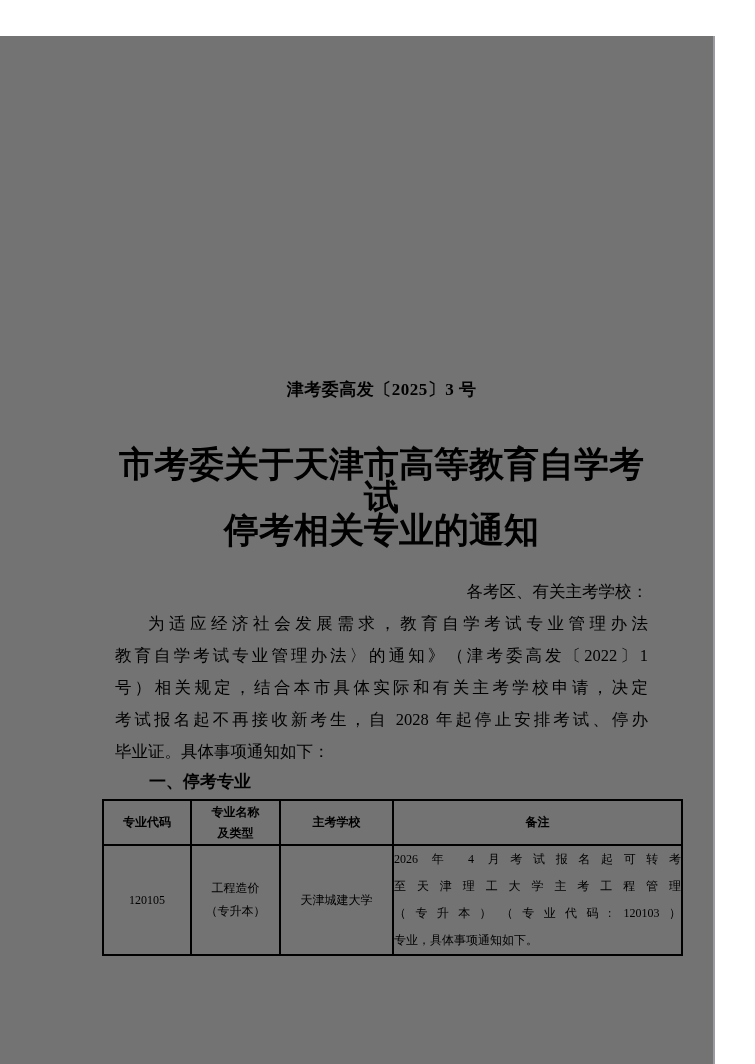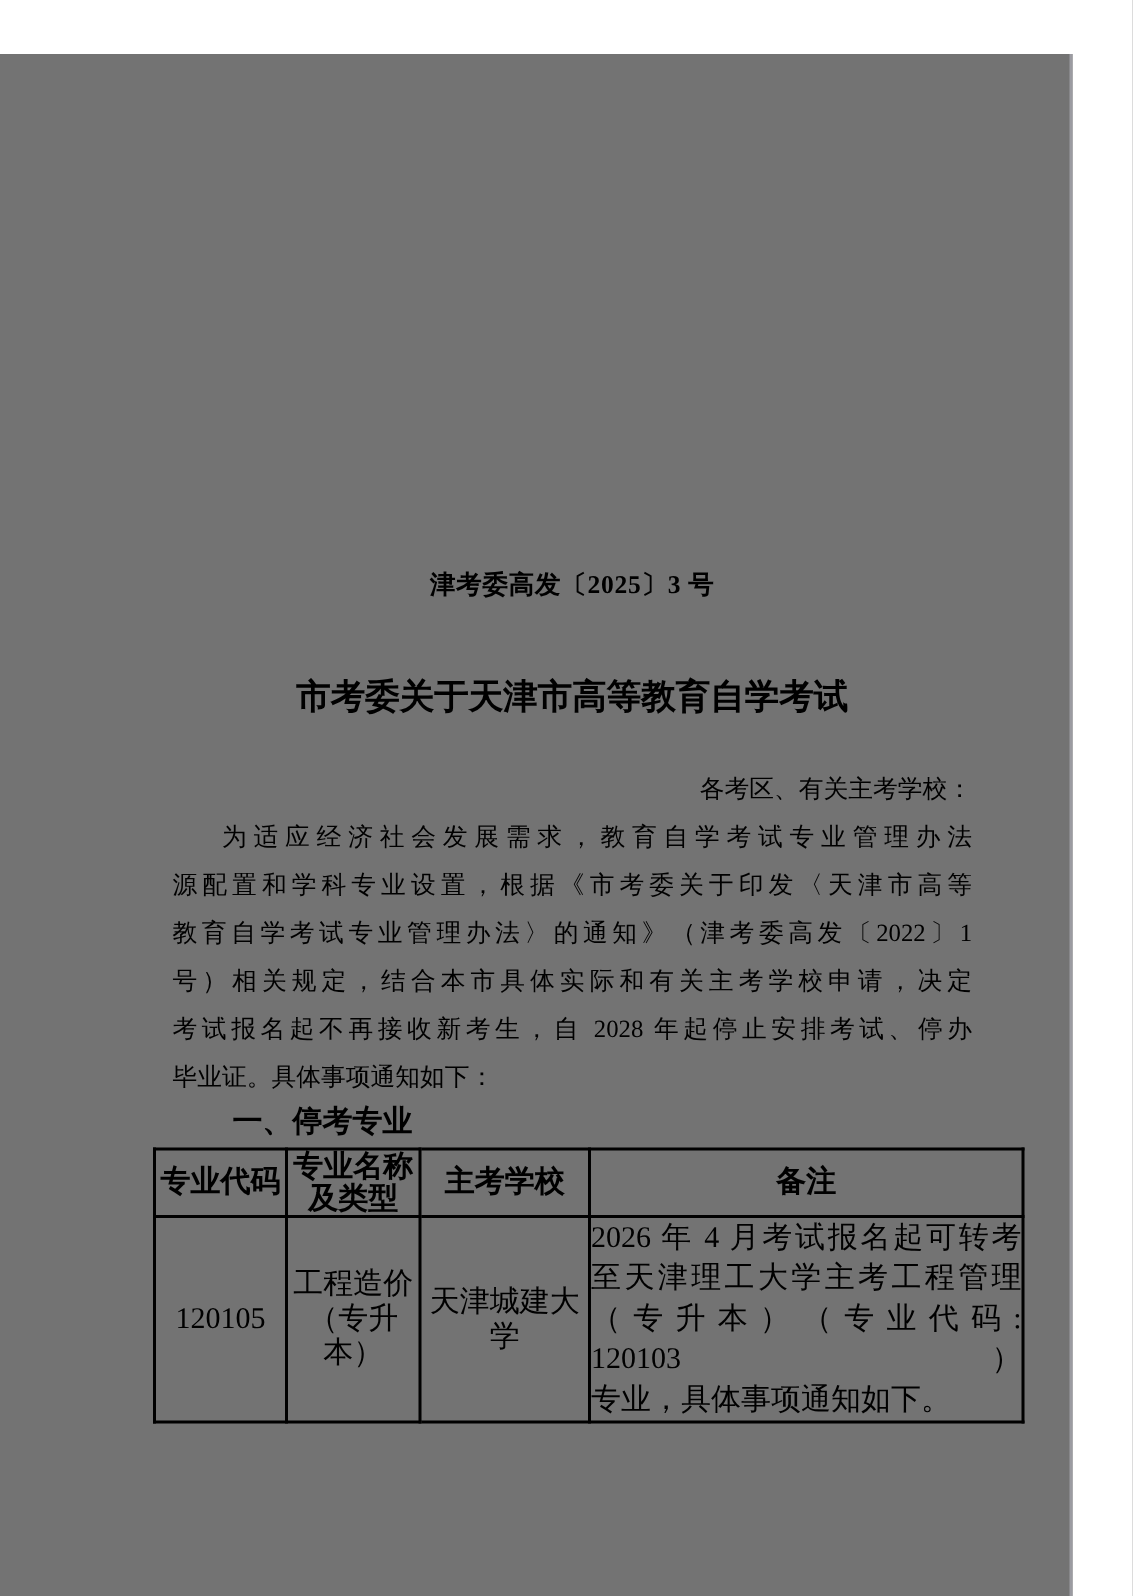--- a/index.html
+++ b/index.html
@@ -33,21 +33,21 @@
     text-align: center;
     font-size: 17px;
     font-weight: 600;
     letter-spacing: 0.5px;
     line-height: 18px;
     height: 18px;
   }
   .notice-title {
     margin-top: 49px;
     text-align: center;
-    font-size: 23px;
+    font-size: 35px;
     font-weight: 700;
     line-height: 33px;
   }
   .body-block {
     margin-top: 29px;
     font-size: 16.5px;
     line-height: 32px;
   }
   .salutation {
     text-align: right;
@@ -56,32 +56,32 @@
     text-align: justify;
     text-align-last: justify;
   }
   .jlines > div.last {
     text-align-last: left;
   }
   .jlines > div.indent {
     text-indent: 2em;
   }
   .section-heading {
-    font-size: 20px;
+    font-size: 17px;
     font-weight: 700;
     line-height: 28px;
     text-indent: 2em;
   }
   table.stop-table {
     border-collapse: collapse;
     table-layout: fixed;
     width: 579px;
     margin-left: -13px;
     margin-top: 3px;
-    font-size: 20px;
+    font-size: 12px;
     padding-left: 48px;
   }
   table.stop-table th,
   table.stop-table td {
     border: 2px solid #000000;
     padding: 0;
     vertical-align: middle;
     text-align: center;
     font-weight: 400;
   }
@@ -115,28 +115,28 @@
 </head>
 <body>
 
 <div class="page">
   <div class="content">
 
     <div class="doc-number">津考委高发〔2025〕3 号</div>
 
     <div class="notice-title">
       <div>市考委关于天津市高等教育自学考试</div>
+      <div>停考相关专业的通知</div>
     </div>
 
     <div class="body-block">
       <div class="salutation">各考区、有关主考学校：</div>
 
       <div class="jlines">
           <div class="indent">为适应经济社会发展需求，教育自学考试专业管理办法</div>
-          <div>源配置和学科专业设置，根据《市考委关于印发〈天津市高等</div>
           <div>教育自学考试专业管理办法〉的通知》（津考委高发〔2022〕1</div>
           <div>号）相关规定，结合本市具体实际和有关主考学校申请，决定</div>
           <div>考试报名起不再接收新考生，自 2028 年起停止安排考试、停办</div>
           <div class="last">毕业证。具体事项通知如下：</div>
         </div>
 
       <div class="section-heading">一、停考专业</div>
     </div>
 
     <table class="stop-table">

